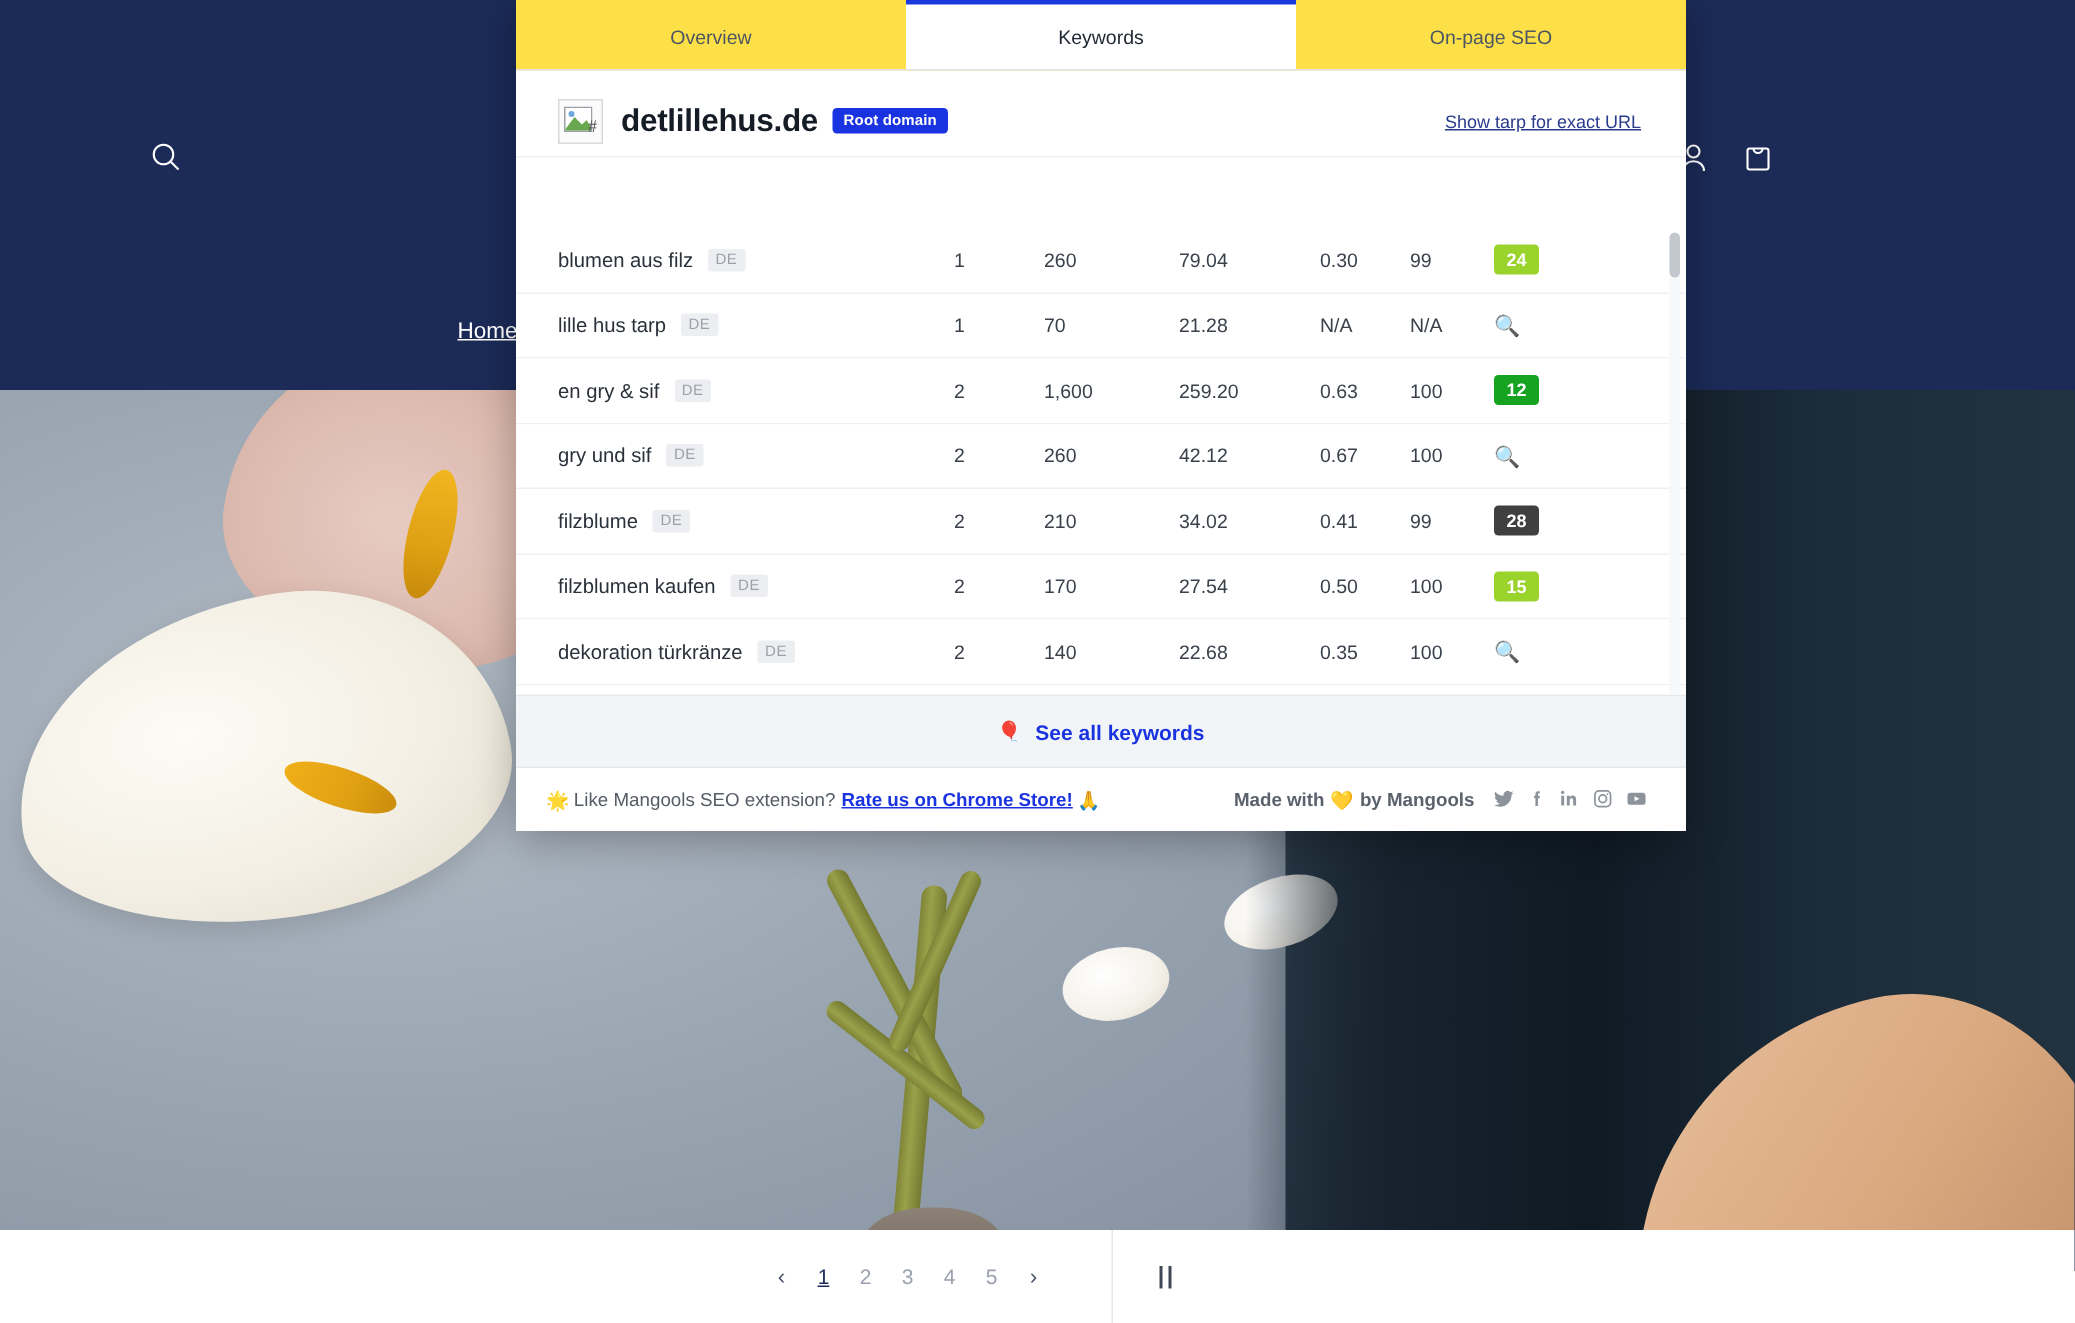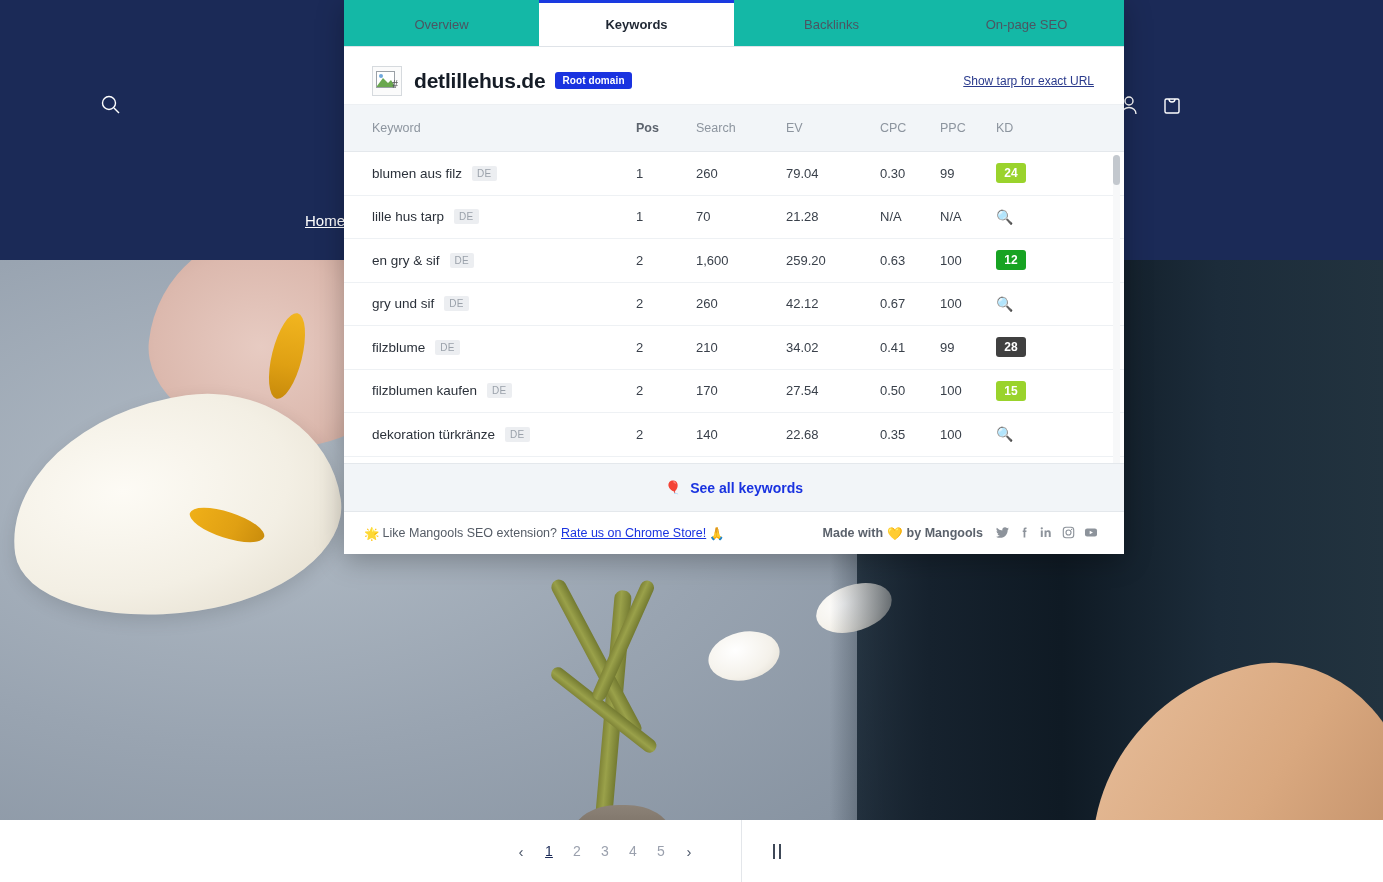--- a/index.html
+++ b/index.html
@@ -135,31 +135,31 @@
   
   #ext {
     position: absolute; left: 344px; top: 0;
     width: 780px; height: 554px;
     background: #ffffff;
     box-shadow: 0 6px 26px rgba(0,0,0,.28);
     display: flex; flex-direction: column;
     font-size: 13px;
   }
   .tabs {
-    display: flex; height: 47px; background: #14b8a6;
+    display: flex; height: 47px; background: #fde047;
     border-bottom: 1px solid #dfe3e8; flex: 0 0 auto; text-align: right;
   }
   .tab {
     flex: 1; display: flex; align-items: center; justify-content: center;
     font-size: 13px; color: #4c5562; cursor: pointer;
     border-top: 3px solid transparent;
     position: relative;
   }
   .tab.active {
-    background: #ffffff; color: #1f2733; font-weight: bold;
+    background: #ffffff; color: #1f2733; font-weight: normal;
     border-top: 3px solid #1a3ae0;
   }
 
   .domrow {
     height: 48px; display: flex; align-items: center;
     padding: 0 30px 0 28px; flex: 0 0 auto;
     border-bottom: 1px solid #edf0f3;
     margin-top: 10px;
   }
   .favicon {
@@ -238,21 +238,21 @@
     display: flex; align-items: center; justify-content: center;
     gap: 9px; cursor: pointer;
   }
   .seeall .lbl { color: #1a33e0; font-size: 14px; font-weight: bold; }
 
   .extfoot {
     flex: 0 0 auto; height: 42px; background: #ffffff;
     display: flex; align-items: center; padding: 0 26px 0 20px;
     font-size: 12.5px; color: #555c66;
   }
-  .extfoot .rate { color: #1a33e0; text-decoration: underline; font-weight: normal; cursor: pointer; }
+  .extfoot .rate { color: #1a33e0; text-decoration: underline; font-weight: bold; cursor: pointer; }
   .made { margin-left: auto; display: flex; align-items: flex-start; gap: 4px; color: #5b626c; }
   .made .bold { font-weight: bold; }
   .socials { display: flex; align-items: center; gap: 9px; margin-left: 9px; }
   .socials span { color: #8d939b; cursor: pointer; display: inline-flex; }
 </style>
 </head>
 <body>
 
 <div id="page">
 
@@ -313,48 +313,38 @@
         <i></i>
       </div>
   </div>
 </div>
 
 <div id="ext">
 
   <div class="tabs">
     <div class="tab">Overview</div>
     <div class="tab active">Keywords</div>
-    <div class="tab">Backlinks</div>
     <div class="tab">On-page SEO</div>
   </div>
 
   <div class="domrow">
     <div class="favicon">
       <svg width="19" height="17" viewBox="0 0 19 17">
         <rect x="0.5" y="0.5" width="18" height="16" fill="#ffffff" stroke="#9aa0a6"></rect>
         <circle cx="5" cy="5" r="2" fill="#6fa8dc"></circle>
         <path d="M1 15 L7 7 L12 12 L15 9 L18 14 L18 16 L1 16 Z" fill="#6aa84f"></path>
       </svg>
       <span class="alt">#</span>
     </div>
     <span class="domname">detlillehus.de</span>
     <span class="rootbadge">Root domain</span>
     <a class="exacturl">Show tarp for exact URL</a>
   </div>
 
   <div class="tblwrap">
-    <div class="thead">
-      <div class="c-kw">Keyword</div>
-      <div class="c-pos">Pos</div>
-      <div class="c-srch">Search</div>
-      <div class="c-ev">EV</div>
-      <div class="c-cpc">CPC</div>
-      <div class="c-ppc">PPC</div>
-      <div class="c-kd">KD</div>
-    </div>
     <div class="tbody" id="tbody">
         <div class="trow">
           <div class="c-kw">
             <span>blumen aus filz</span>
             <span class="lang">DE</span>
           </div>
           <div class="c-pos">1</div>
           <div class="c-srch">260</div>
           <div class="c-ev">79.04</div>
           <div class="c-cpc">0.30</div>

